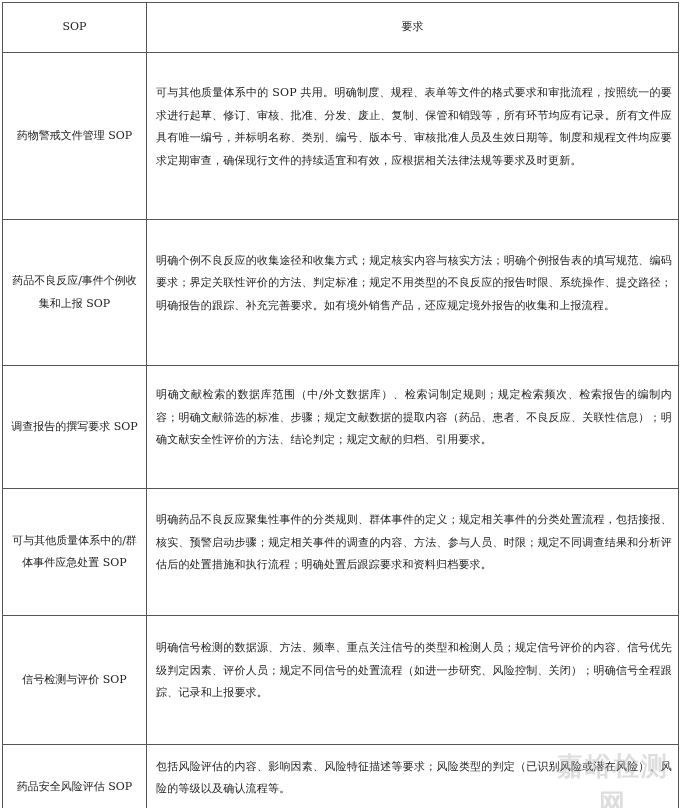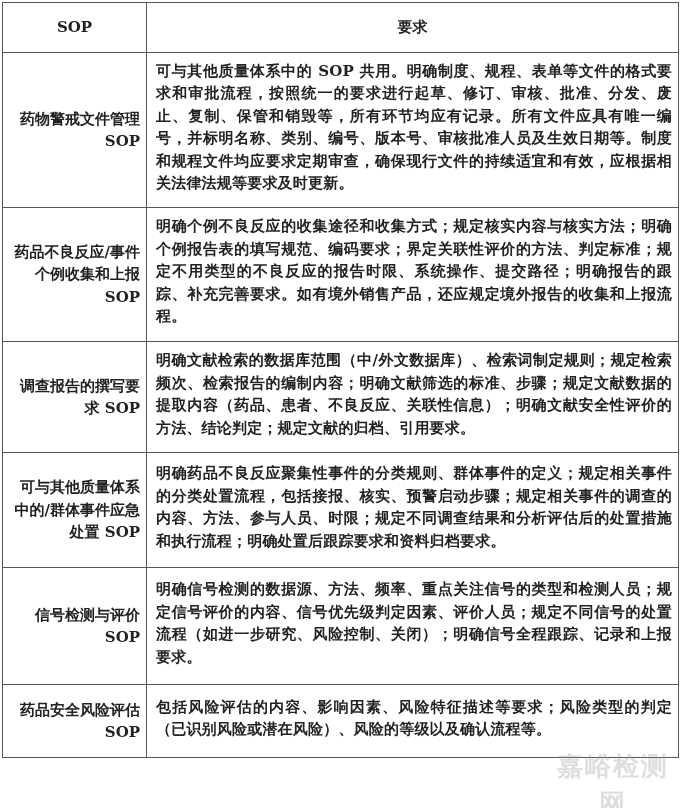--- a/index.html
+++ b/index.html
@@ -4,27 +4,27 @@
   <style>
     html, body { margin: 0; padding: 0; background: #ffffff; }
     body { width: 680px; height: 808px; position: relative; overflow: hidden;
            font-family: "DejaVu Serif", "Liberation Serif", serif; color: #222; }
     table.sop {
       position: absolute; left: 2px; top: 2px;
       width: 676px; border-collapse: collapse; table-layout: fixed;
     }
     table.sop td, table.sop th {
       border: 1px solid #555; vertical-align: middle;
-      font-size: 15px; line-height: 22.5px; font-weight: bold;
+      font-size: 11px; line-height: 22.5px; font-weight: normal;
     }
     col.c1 { width: 144px; }
     col.c2 { width: 532px; }
     th { height: 47px; text-align: center; }
-    td.name { text-align: right; padding: 0 6px; }
-    td.req { text-align: justify; padding: 6px 6px 12px 9px; letter-spacing: 0.2px; }
+    td.name { text-align: center; padding: 0 6px; }
+    td.req { text-align: justify; padding: 6px 6px 24px 9px; letter-spacing: 0.2px; }
     tr.r1 td { height: 136px; }
     tr.r2 td { height: 115px; }
     tr.r3 td { height: 92px; margin-left: 28px; }
     tr.r4 td { height: 78px; }
     tr.r5 td { height: 96px; }
     tr.r6 td { height: 98px; }
     tr.r7 td { height: 54px; }
     .watermark {
       position: absolute; left: 548px; top: 748px; width: 130px; text-align: center;
       color: rgba(160,160,160,0.35); pointer-events: none;

